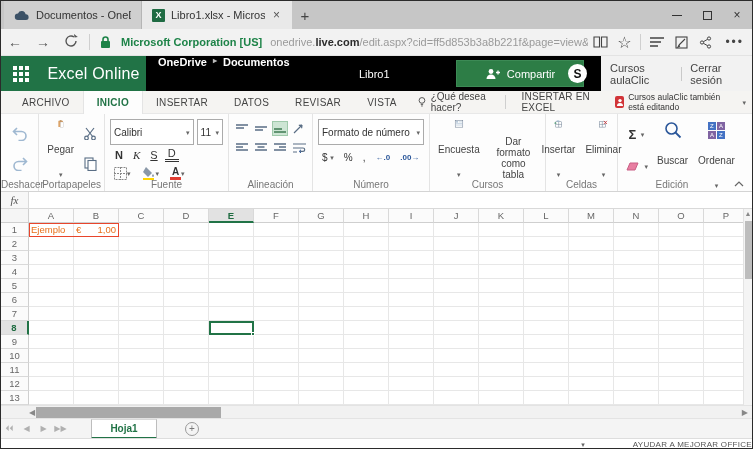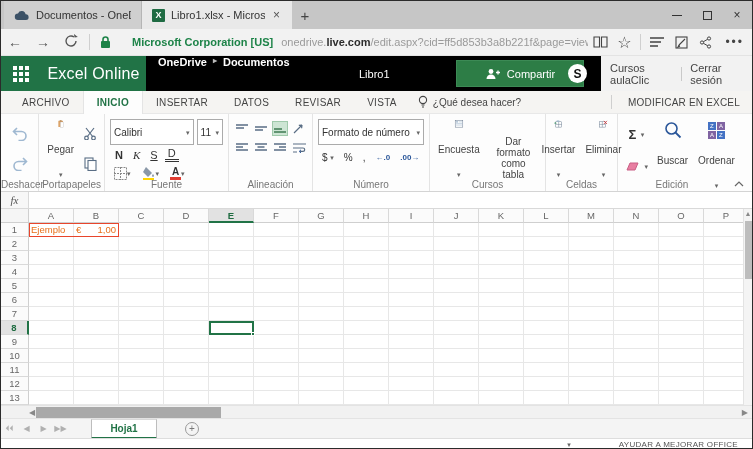--- a/index.html
+++ b/index.html
@@ -18,21 +18,21 @@
   .wbtn { width:30px; height:28px; display:flex; align-items:center; justify-content:center; font-size:12px; color:#333; }
   .wbtn .maxbox { width:9px; height:9px; border:1px solid #333; display:block; }
   .wbtn .minline { width:10px; height:1px; background:#333; display:block; }
   .cloud-ic { width:16px; height:11px; }
   .xl-ic { width:13px; height:13px; background:#1f6b43; color:#fff; font-size:9px; font-weight:bold; display:flex; align-items:center; justify-content:center; border-radius:1px; }
 
   
   #addrbar { position:absolute; top:28px; left:0; right:0; height:27px; background:#f2f2f2; display:flex; align-items:center; border-bottom:1px solid #e3e3e3; }
   .nav-ic { width:28px; text-align:center; font-size:14px; color:#555; }
   .vdiv { width:1px; height:16px; background:#cfcfcf; margin:0 4px; }
-  #secure { display:flex; align-items:center; gap:21px; margin-left:6px; }
+  #secure { display:flex; align-items:center; gap:10px; margin-left:6px; }
   #secure .lock { width:11px; height:13px; }
   #secure .sec-txt { color:#1d8348; font-size:11px; font-weight:bold; }
   #urltext { font-size:11px; color:#9a9a9a; margin-left:8px; white-space:nowrap; overflow:hidden; flex:1; }
   #urltext .domain { color:#2b2b2b; font-weight:bold; }
   .addr-ic { width:24px; display:flex; align-items:center; justify-content:center; color:#444; }
   .dots { letter-spacing:2px; font-size:12px; color:#444; padding:0 8px; }
 
   
   #appheader { position:absolute; top:55px; left:0; right:0; height:35px; background:#000; display:flex; align-items:stretch; color:#fff; }
   #waffle { width:40px; background:#217346; display:flex; align-items:center; justify-content:center; }
@@ -115,21 +115,21 @@
 
   
   #sheetbar { position:absolute; top:417px; left:0; right:0; height:20px; background:#f4f4f4; display:flex; align-items:center; border-top:1px solid #e3e3e3; }
   .snav { color:#b0b0b0; font-size:8px; width:17px; text-align:center; }
   .sheettab { margin-left:22px; height:20px; min-width:66px; background:#fff; border:1px solid #bdbdbd; border-top:1px solid #d9d9d9; border-bottom:2px solid #217346; display:flex; align-items:center; justify-content:center; font-size:10px; font-weight:bold; color:#217346; padding:0 10px; }
   .addsheet { margin-left:28px; width:14px; height:14px; border:1px solid #9a9a9a; border-radius:50%; color:#777; font-size:10px; display:flex; align-items:center; justify-content:center; }
 
   
   #statusbar { position:absolute; top:437px; left:0; right:0; height:12px; background:#fff; border-top:1px solid #ddd; display:flex; align-items:center; justify-content:flex-end; font-size:8px; color:#555; }
   #statusbar .caret { margin-right:48px; }
-  #feedback { margin-right:14px; letter-spacing:.3px;text-align:right; }
+  #feedback { margin-right:0; letter-spacing:.3px;text-align:right; }
 
   svg { display:block; }
 </style>
 </head>
 <body>
 
 <div id="win">
 
   <div id="tabbar">
     <div class="btab inactive" style="margin-left:3px;">
@@ -248,21 +248,31 @@
     <span class="rtab">VISTA</span>
     <span id="tellme">
       <svg width="10" height="14" viewBox="0 0 10 14">
           <circle cx="5" cy="5" r="3.6" stroke="#444" fill="none" stroke-width="1.1"></circle>
           <path d="M3.5 10 h3 M4 12 h2" stroke="#444" stroke-width="1.1"></path>
         </svg>
       <span>¿Qué desea hacer?</span>
     </span>
     <span id="modify">
       <span class="vdiv"></span>
-      <span class="mod-txt">MODIFICAR EN EXCEL</span>
+      <span class="mod-txt">INSERTAR EN EXCEL</span>
+      <span id="coedit">
+        <span class="coedit-badge">
+          <svg width="8" height="8" viewBox="0 0 8 8">
+              <circle cx="4" cy="2.6" r="1.7" fill="#fff"></circle>
+              <path d="M1 8 a3 3 0 0 1 6 0 z" fill="#fff"></path>
+            </svg>
+        </span>
+        <span>Cursos aulaClic también está editando</span>
+        <span class="caret">▾</span>
+      </span>
     </span>
   </div>
 
   <div id="ribbon">
 
     <div class="rgroup" style="width:52px;">
       <div class="stack" style="width:100%; align-items:center;">
         <span class="icbtn">
           <svg width="16" height="14" viewBox="0 0 16 14">
               <path d="M5 1 L1.5 4.5 L5 8 M1.5 4.5 h8 a4.5 4.5 0 0 1 0 9 h-3" stroke="#9fb8d1" stroke-width="1.6" fill="none"></path>

